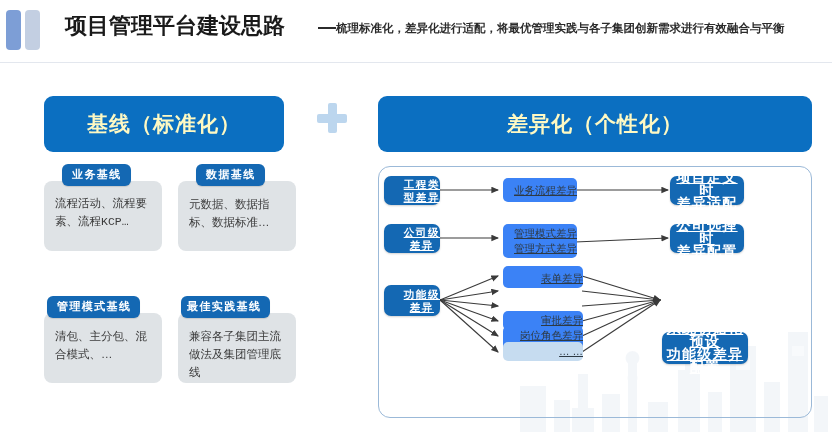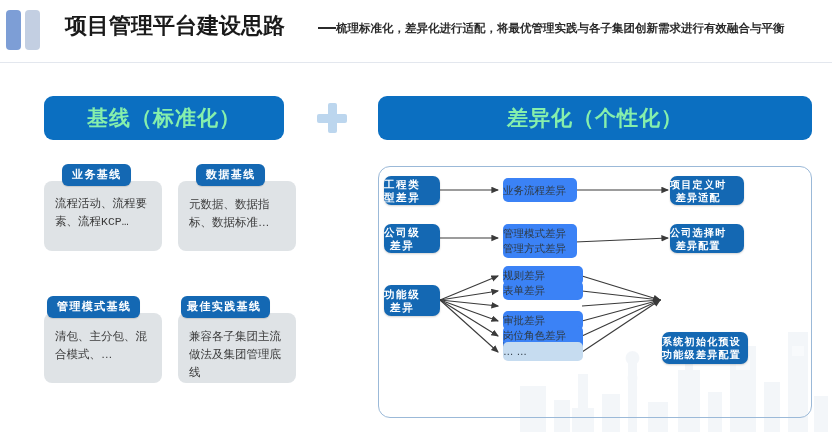--- a/index.html
+++ b/index.html
@@ -78,24 +78,24 @@
 
   
   .panel-left {
     position: absolute;
     left: 30px; top: 88px;
     width: 268px; height: 330px;
   }
   .cap-bar {
     position: absolute;
     left: 14px; top: 8px;
-    width: 240px; height: 44px;
+    width: 240px; height: 56px;
     background: #0b6fc1;
     border-radius: 9px;
-    color: #86efac;
+    color: #fef9c3;
     font-size: 21px;
     font-weight: bold;
     display: flex;
     align-items: center;
     justify-content: center;
     letter-spacing: 1px;
   }
 
   .plus {
     position: absolute;
@@ -152,24 +152,25 @@
     background: transparent;
     box-sizing: border-box;
   }
 
   
   .node {
     position: absolute;
     box-sizing: border-box;
     display: flex;
     align-items: center;
-    justify-content: flex-start;
+    justify-content: flex-end;
     text-align: center;
     border-radius: 7px;
     z-index: 4;
+    text-decoration: underline;
   }
   .node-src {
     background: #1468b3;
     color: #ffffff;
     font-size: 10.5px;
     font-weight: bold;
     letter-spacing: 1.6px;
     line-height: 13px;
     box-shadow: 0 1px 2px rgba(0,0,0,0.18);
   }
@@ -179,21 +180,21 @@
     font-size: 10.5px;
     line-height: 15px;
     border-radius: 5px;
   }
   .node-mid-light {
     background: #c6dcf0;
   }
   .node-dst {
     background: #1468b3;
     color: #ffffff;
-    font-size: 10px;
+    font-size: 14px;
     font-weight: bold;
     letter-spacing: 1.3px;
     line-height: 13px;
     box-shadow: 0 1px 2px rgba(0,0,0,0.18);
   }
   .node em { font-style: normal; display: block; }
 
   svg.edges {
     position: absolute;
     left: 0; top: 0;
@@ -343,21 +344,21 @@
     </div>
 
     <div class="node node-src" style="left:14px; top:197px; width:56px; height:31px;">
       <div>
         <em>功能级</em>
         <em>差异</em>
       </div>
     </div>
 
     <div class="node node-mid" style="left:133px; top:178px; width:80px; height:19px;">规则差异</div>
-    <div class="node node-mid" style="left:133px; top:193px; width:80px; height:19px;">表单差异</div>
+    <div class="node node-mid" style="left:133px; top:181px; width:80px; height:19px;">表单差异</div>
     <div class="node node-mid" style="left:133px; top:208px; width:80px; height:19px;margin-top:40px;">报表差异</div>
     <div class="node node-mid" style="left:133px; top:223px; width:80px; height:19px;">审批差异</div>
     <div class="node node-mid" style="left:133px; top:238px; width:80px; height:19px;">岗位角色差异</div>
     <div class="node node-mid node-mid-light" style="left:133px; top:254px; width:80px; height:19px;">… …</div>
 
     <div class="node node-dst" style="left:292px; top:196px; width:86px; height:32px;margin-top:48px;">
       <div>
         <em>系统初始化预设</em>
         <em>功能级差异配置</em>
       </div>

